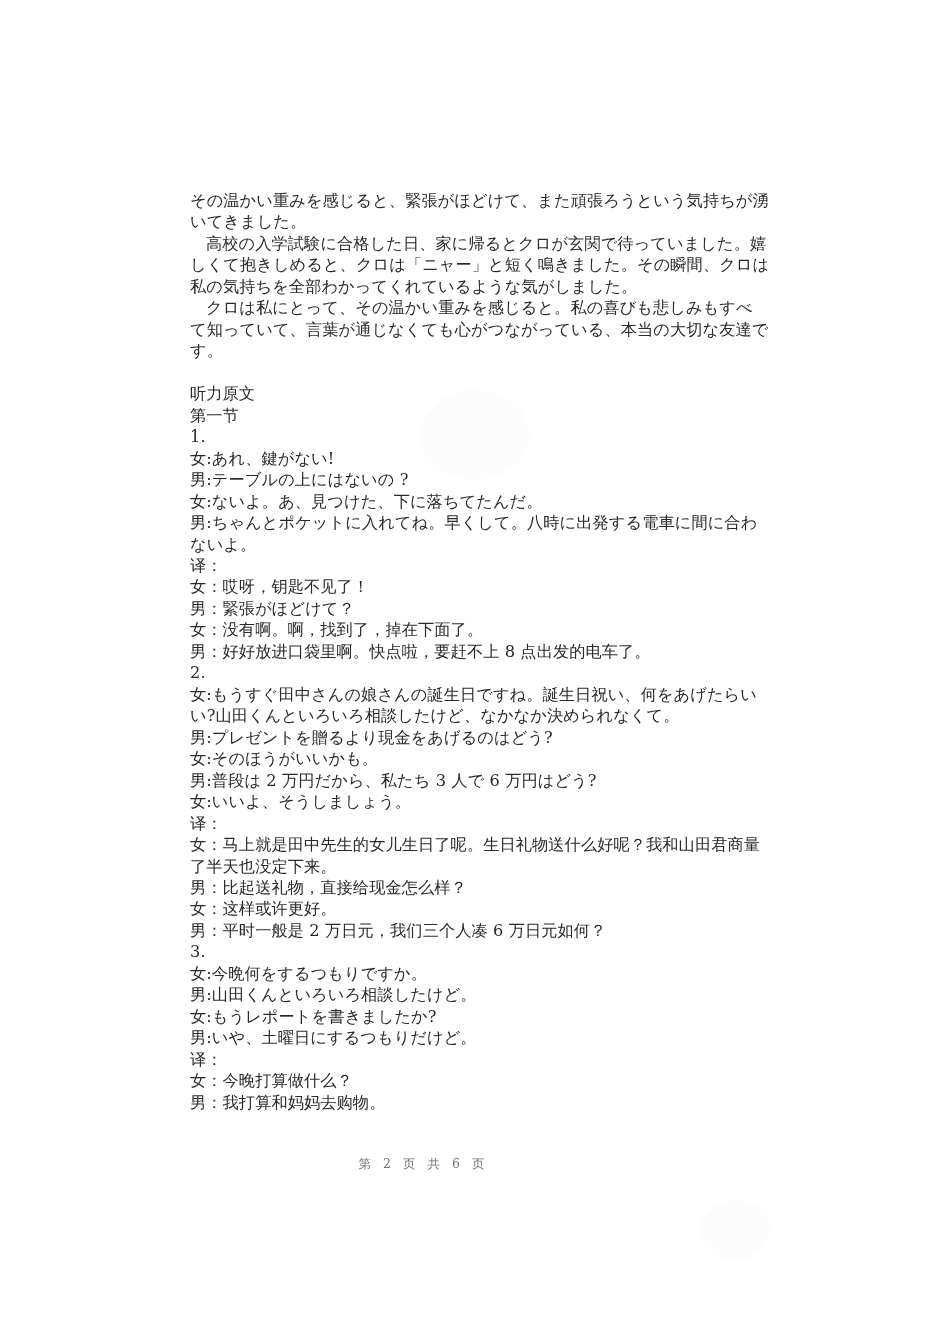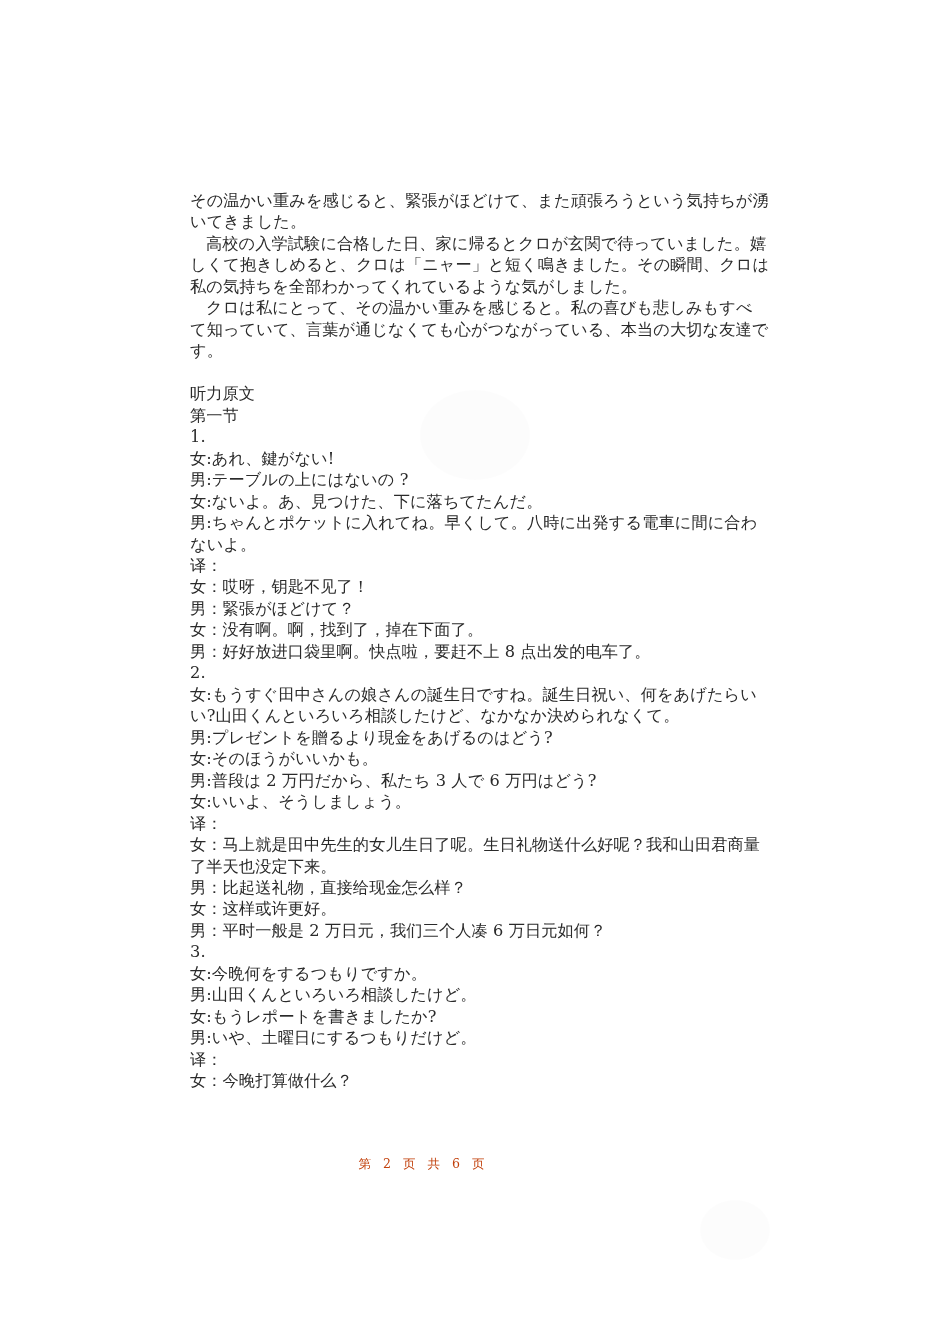--- a/index.html
+++ b/index.html
@@ -28,21 +28,21 @@
     }
     .indent { padding-left: 16px; }
     .blank { height: 21.47px; }
     .footer {
       position: absolute;
       top: 1156px;
       left: 0;
       width: 846px;
       text-align: center;
       font-size: 12.5px;
-      color: #c2410c;
+      color: #737373;
       letter-spacing: 3px;
       word-spacing: 2px;
     }
     .watermark {
       position: absolute;
       border-radius: 50%;
       background: rgba(0,0,0,0.012);
     }
   </style>
 </head>
@@ -100,19 +100,20 @@
   </div>
 
   <div>
     <div class="line">3.</div>
     <div class="line">女:今晩何をするつもりですか。</div>
     <div class="line">男:山田くんといろいろ相談したけど。</div>
     <div class="line">女:もうレポートを書きましたか?</div>
     <div class="line">男:いや、土曜日にするつもりだけど。</div>
     <div class="line">译：</div>
     <div class="line">女：今晚打算做什么？</div>
+    <div class="line">男：我打算和妈妈去购物。</div>
   </div>
 
 </div>
 
 <div class="footer">
   <span>第 2 页 共 6 页</span>
 </div>
 
 </body></html>

